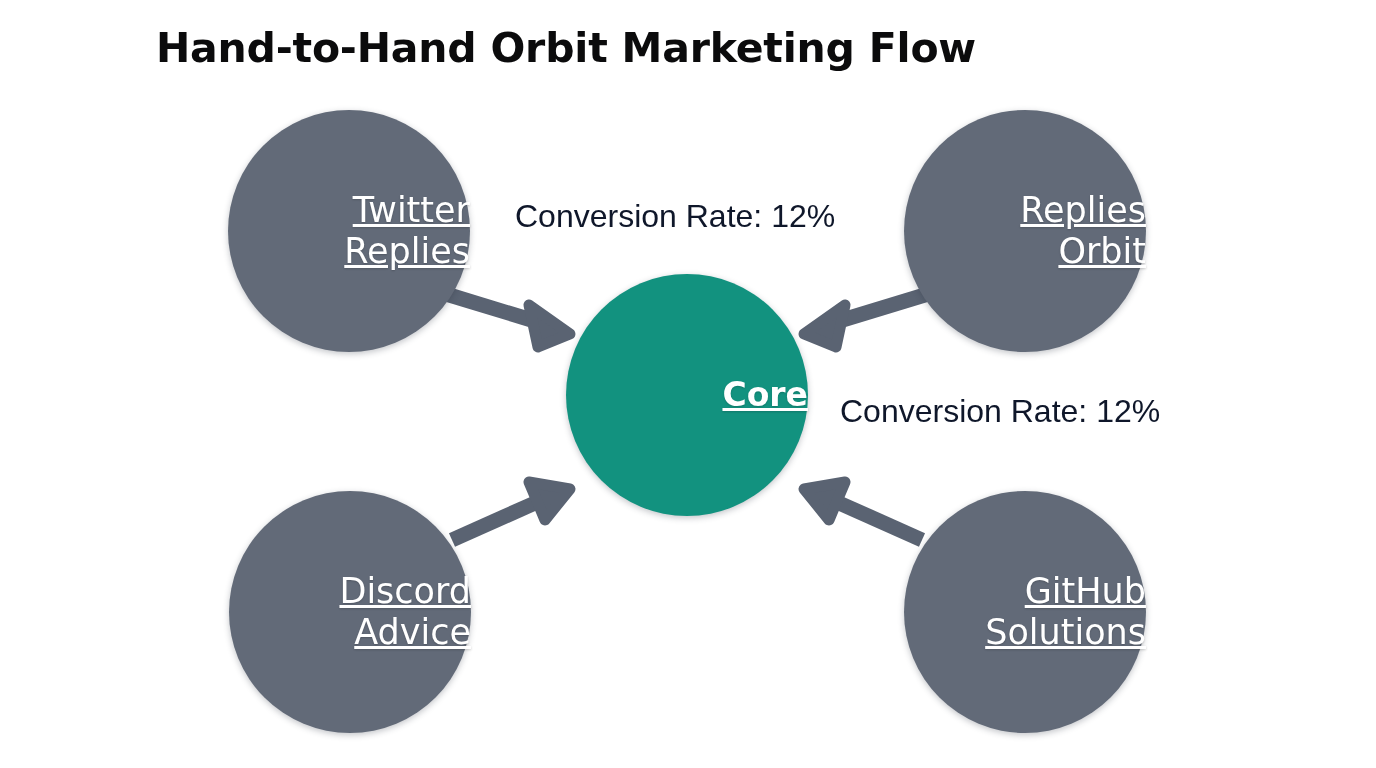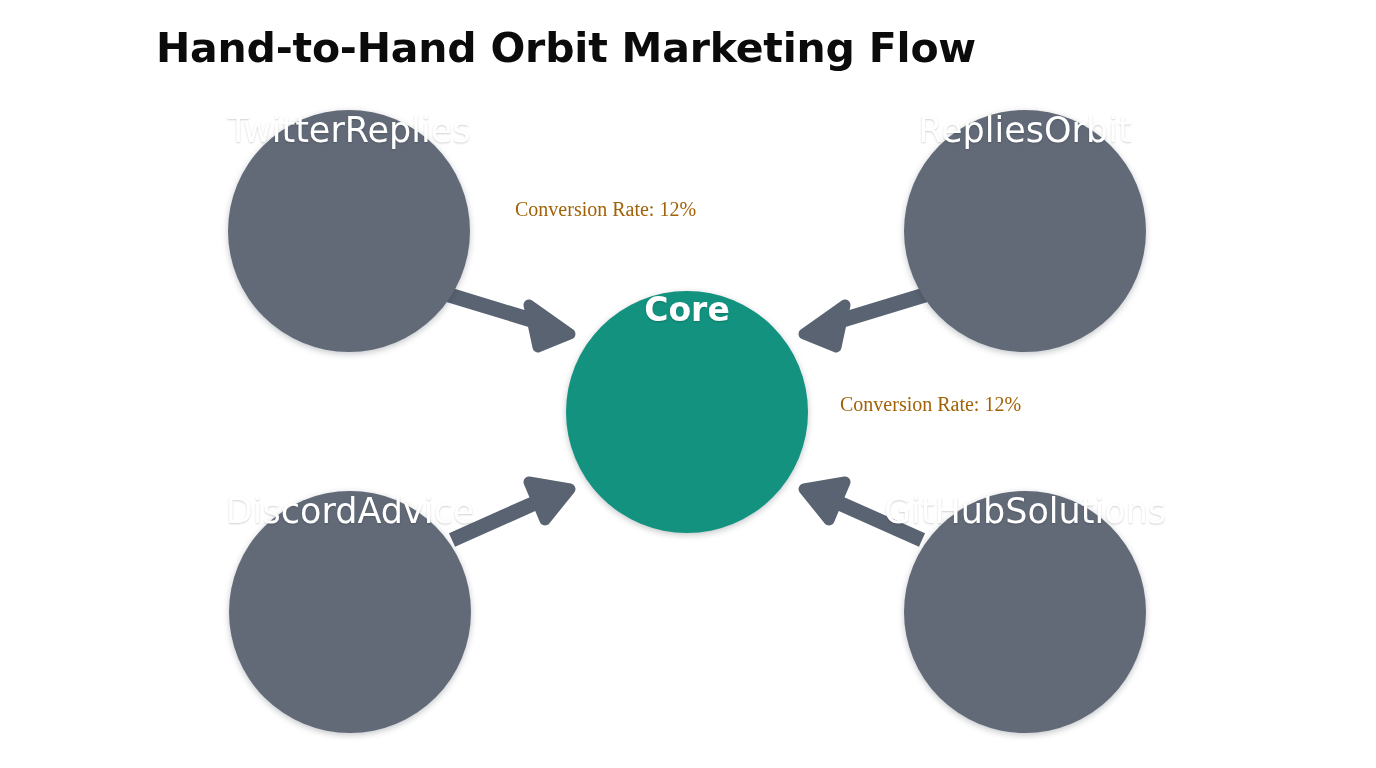--- a/index.html
+++ b/index.html
@@ -36,28 +36,29 @@
     font-weight: bold;
     font-size: 41px;
     letter-spacing: -0.2px;
     color: #0b0b0c;
     white-space: nowrap;
   }
   .node {
     position: absolute;
     border-radius: 50%;
     display: flex;
-    flex-direction: row;
-    align-items: flex-start;
+    flex-direction: column;
+    align-items: flex-end;
     justify-content: center;
     box-sizing: border-box;
     text-align: center;
     line-height: 1.16;
     z-index: 3;
     box-shadow: 0 2px 6px rgba(40,48,60,0.28);
+    text-decoration: underline;
   }
   .node-satellite {
     width: 242px;
     height: 242px;
     background: #626a78;
     color: #ffffff;
     font-size: 35px;
     font-weight: normal;
   }
   .node-hub {
@@ -68,23 +69,23 @@
     font-size: 33px;
     font-weight: bold;
   }
   .node-line {
     display: block;
     white-space: nowrap;
     text-shadow: 0 1px 2px rgba(0,0,0,0.18);
   }
   .edge-label {
     position: absolute;
-    font-family: Liberation Serif, serif;
-    font-size: 20px;
-    color: #a16207;
+    font-family: Liberation Sans, sans-serif;
+    font-size: 32px;
+    color: #0f172a;
     white-space: nowrap;
     z-index: 4;
     background: transparent;
   }
 </style>
 </head>
 <body>
 
 <div id="canvas">
 
@@ -128,21 +129,21 @@
   <div class="node node-satellite" style="left:904px; top:491px;">
     <span class="node-line">GitHub</span>
     <span class="node-line">Solutions</span>
   </div>
 
   <div class="node node-satellite" style="left:229px; top:491px;">
     <span class="node-line">Discord</span>
     <span class="node-line">Advice</span>
   </div>
 
-  <div class="node node-hub" style="left:566px; top:291px;">
+  <div class="node node-hub" style="left:566px; top:274px;">
     <span class="node-line">Core</span>
   </div>
 
   <div class="edge-label" style="left:515px; top:198px;">Conversion Rate: 12%</div>
 
   <div class="edge-label" style="left:840px; top:393px;">Conversion Rate: 12%</div>
 
 </div>
 
 </body></html>

